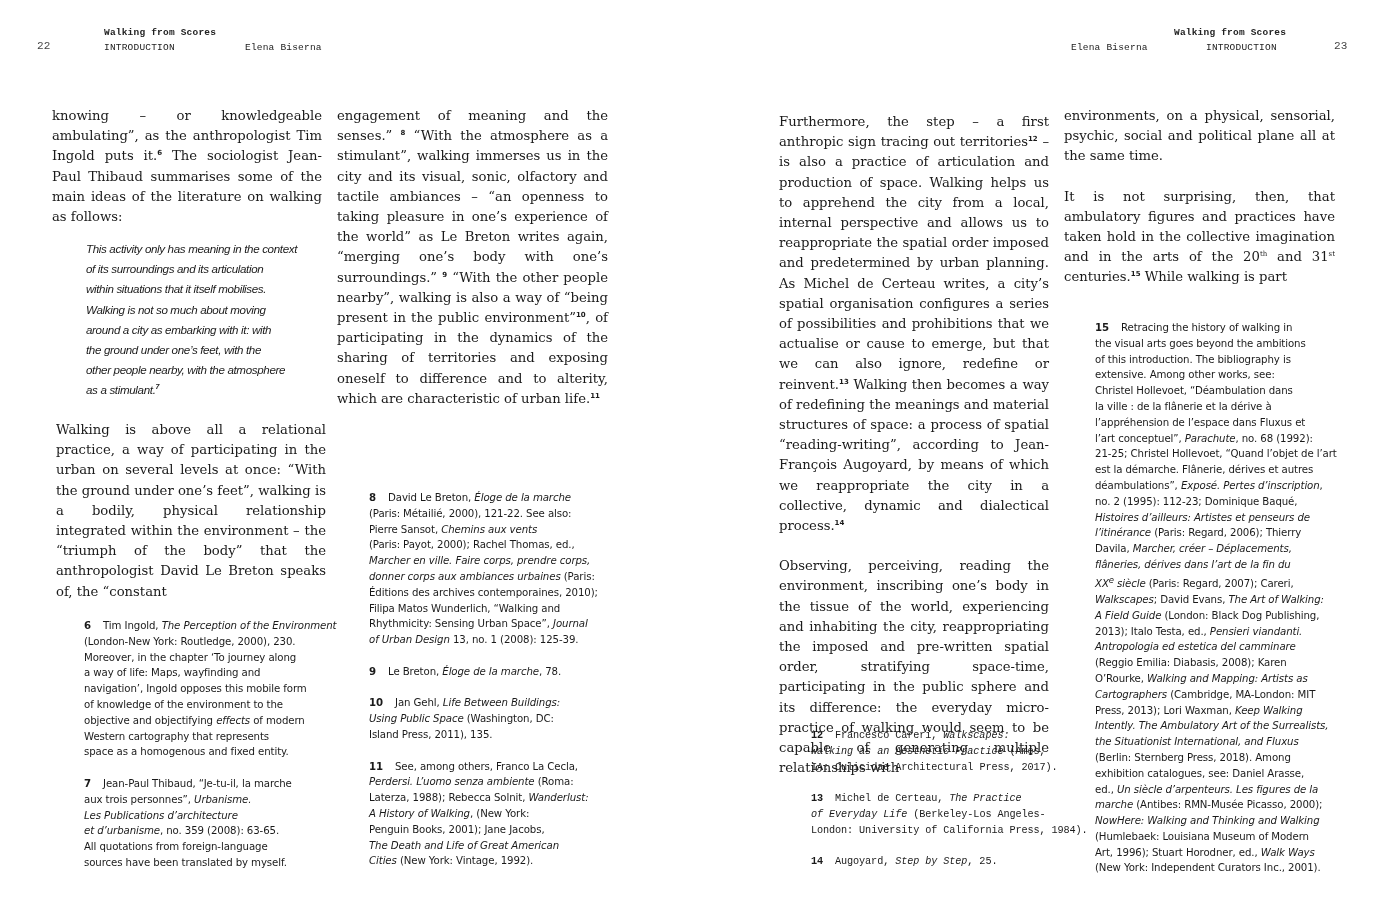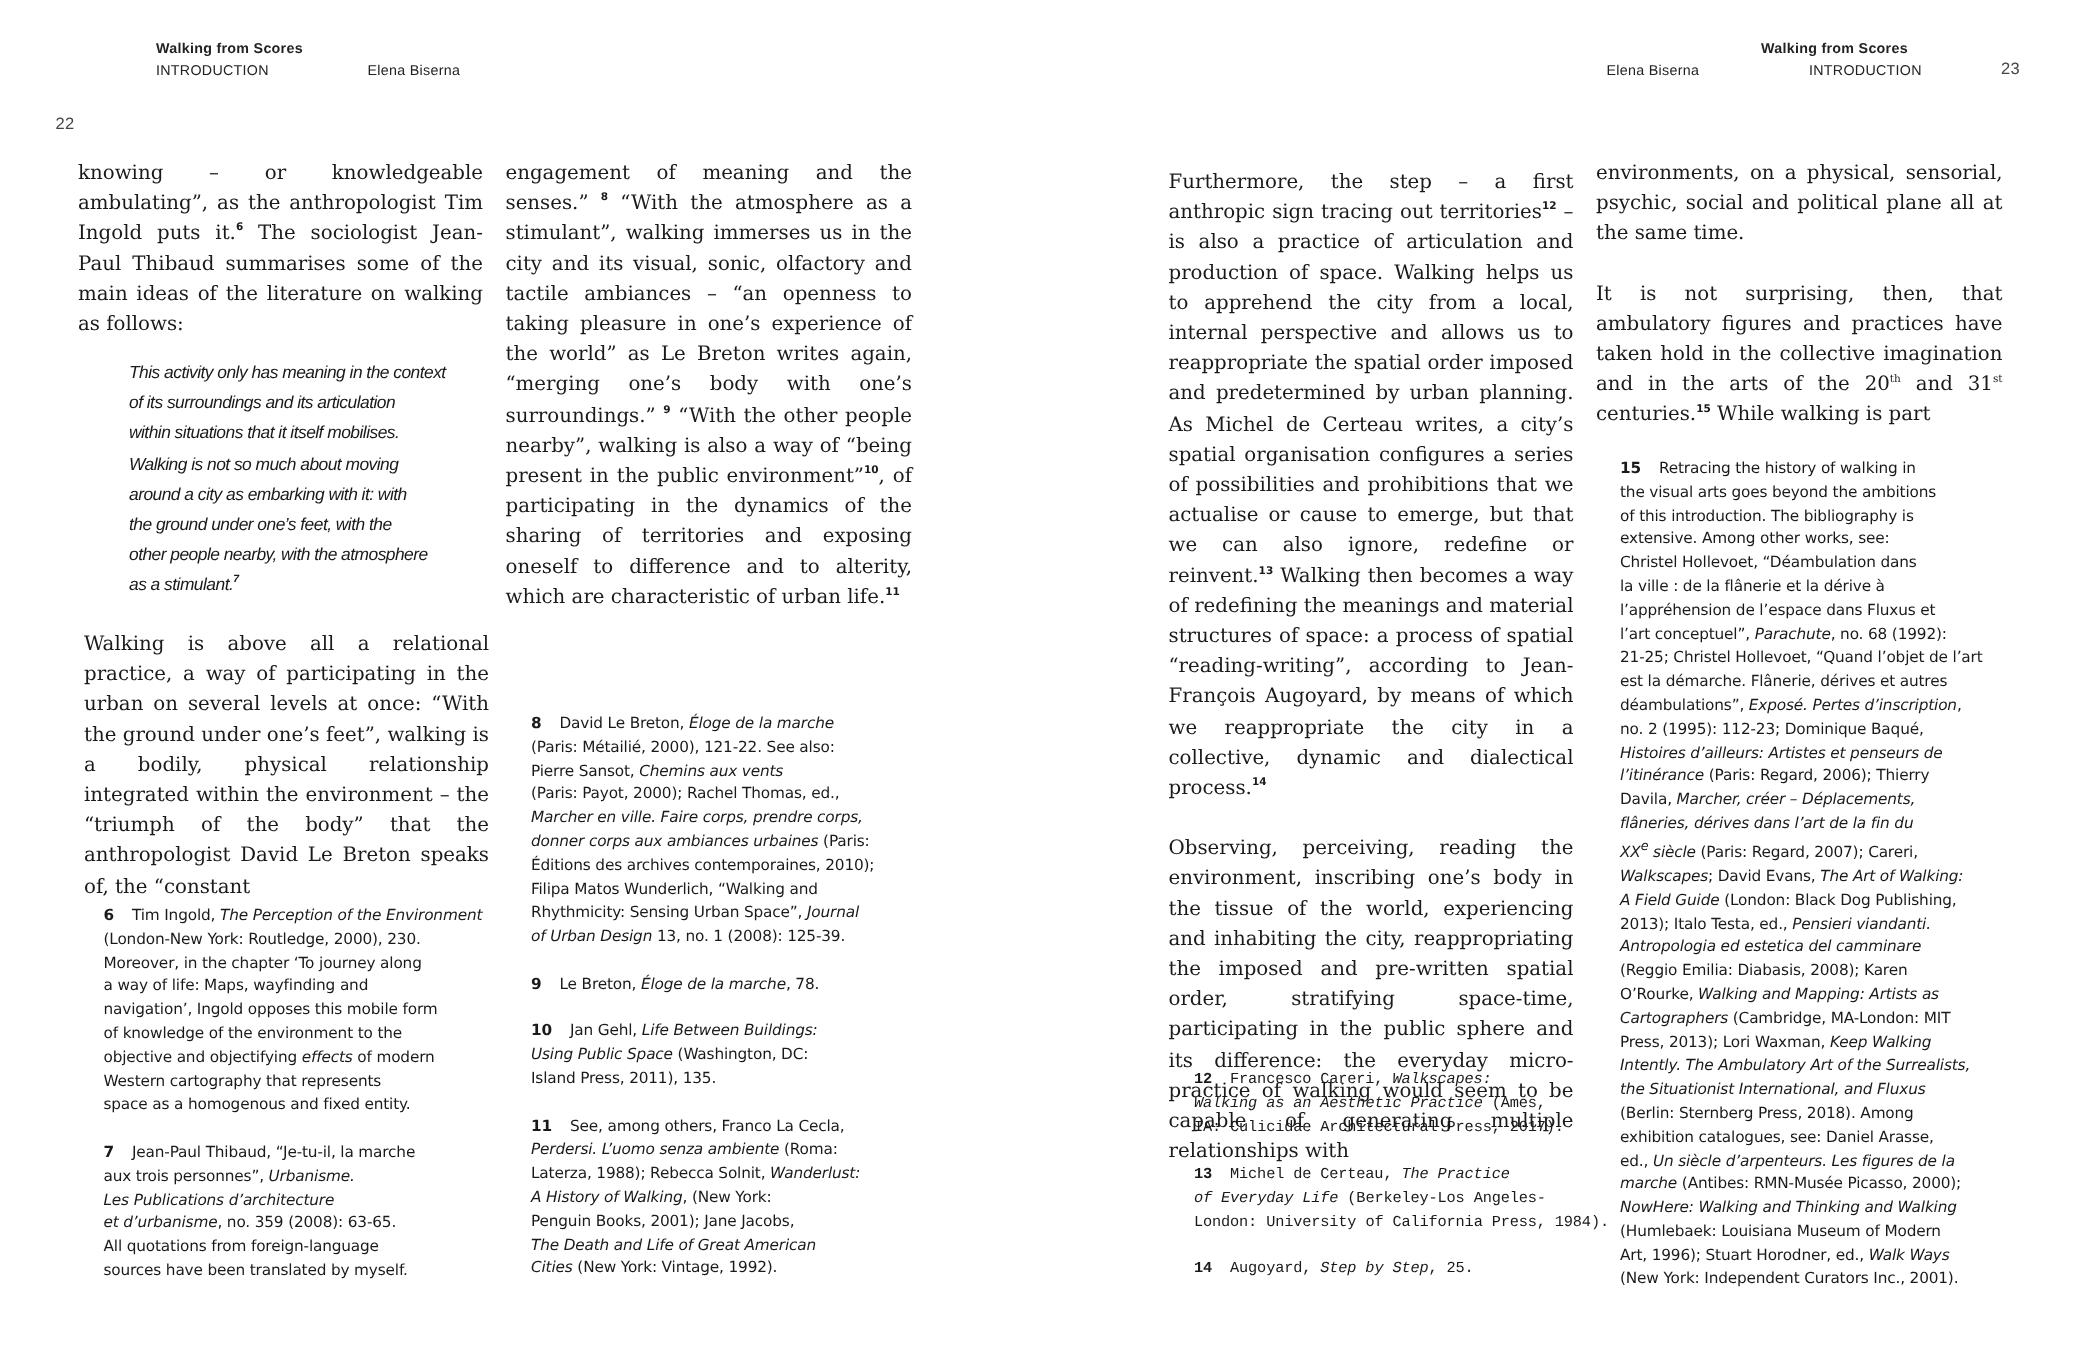--- a/index.html
+++ b/index.html
@@ -1,45 +1,45 @@
 <!DOCTYPE html>
 <html><head>
 <meta charset="utf-8">
 <style>
   html, body { margin: 0; padding: 0; background: #ffffff; }
   body { width: 1384px; height: 904px; position: relative; overflow: hidden; color: #1a1a1a; }
   .page { position: absolute; top: 0; height: 904px; width: 692px; }
   .page.left { left: 0; }
   .page.right { left: 692px; }
 
-  .hdr { position: absolute; font-family: Liberation Sans, sans-serif; font-size: 9.5px; letter-spacing: 0.2px; color: #222; white-space: nowrap; }
+  .hdr { position: absolute; font-family: Liberation Mono, monospace; font-size: 9.5px; letter-spacing: 0.2px; color: #222; white-space: nowrap; }
   .hdr.title { font-weight: bold; font-size: 9.5px; }
   .hdr.pg { font-size: 11px; color: #444; }
 
   .col { position: absolute; font-family: "DejaVu Serif", serif; font-size: 13.2px; line-height: 20.2px; color: #1a1a1a; text-align: justify; }
   .col p { margin: 0; }
   .col p + p { margin-top: 20px; }
   .col sup { font-family: "DejaVu Sans", sans-serif; font-weight: bold; font-size: 7px; line-height: 0; vertical-align: super; }
   .col .ord { font-size: 7px; vertical-align: super; line-height: 0; }
 
   .quote { position: absolute; font-family: Liberation Sans, sans-serif; font-style: italic; font-size: 11.6px; line-height: 20.2px; color: #1a1a1a; white-space: nowrap; letter-spacing: -0.35px; }
   .quote sup { font-weight: bold; font-size: 7px; line-height: 0; vertical-align: super; }
 
   .notes { position: absolute; font-family: "DejaVu Sans", sans-serif; font-size: 10.2px; line-height: 15.8px; color: #1a1a1a; letter-spacing: -0.1px; }
-  .note { margin: 0; }
+  .note { margin: 15px; }
   .note + .note { margin-top: 15.8px; }
   .note .num { font-weight: bold; margin-right: 12px; }
   .note .ln { display: block; white-space: nowrap; }
   .note i { font-style: italic; }
 </style>
 </head>
 <body>
 
 <div class="page left">
-  <div class="hdr pg" style="left:37px; top:40px;margin-top:37px;">22</div>
+  <div class="hdr pg" style="left:37px; top:40px;">22</div>
   <div class="hdr title" style="left:104px; top:27px;">Walking from Scores</div>
   <div class="hdr" style="left:104px; top:42px;">INTRODUCTION</div>
   <div class="hdr" style="left:245px; top:42px;">Elena Biserna</div>
 
   <div class="col" style="left:52px; top:106px; width:270px;">
     <p><span>knowing – or knowledgeable ambulating”, as the anthropologist Tim Ingold puts it.</span><sup>6</sup><span> The sociologist Jean-Paul Thibaud summarises some of the main ideas of the literature on walking as follows:</span></p>
   </div>
 
   <div class="quote" style="left:86px; top:239px;" id="quoteBlock">
       <div>This activity only has meaning in the context</div>

